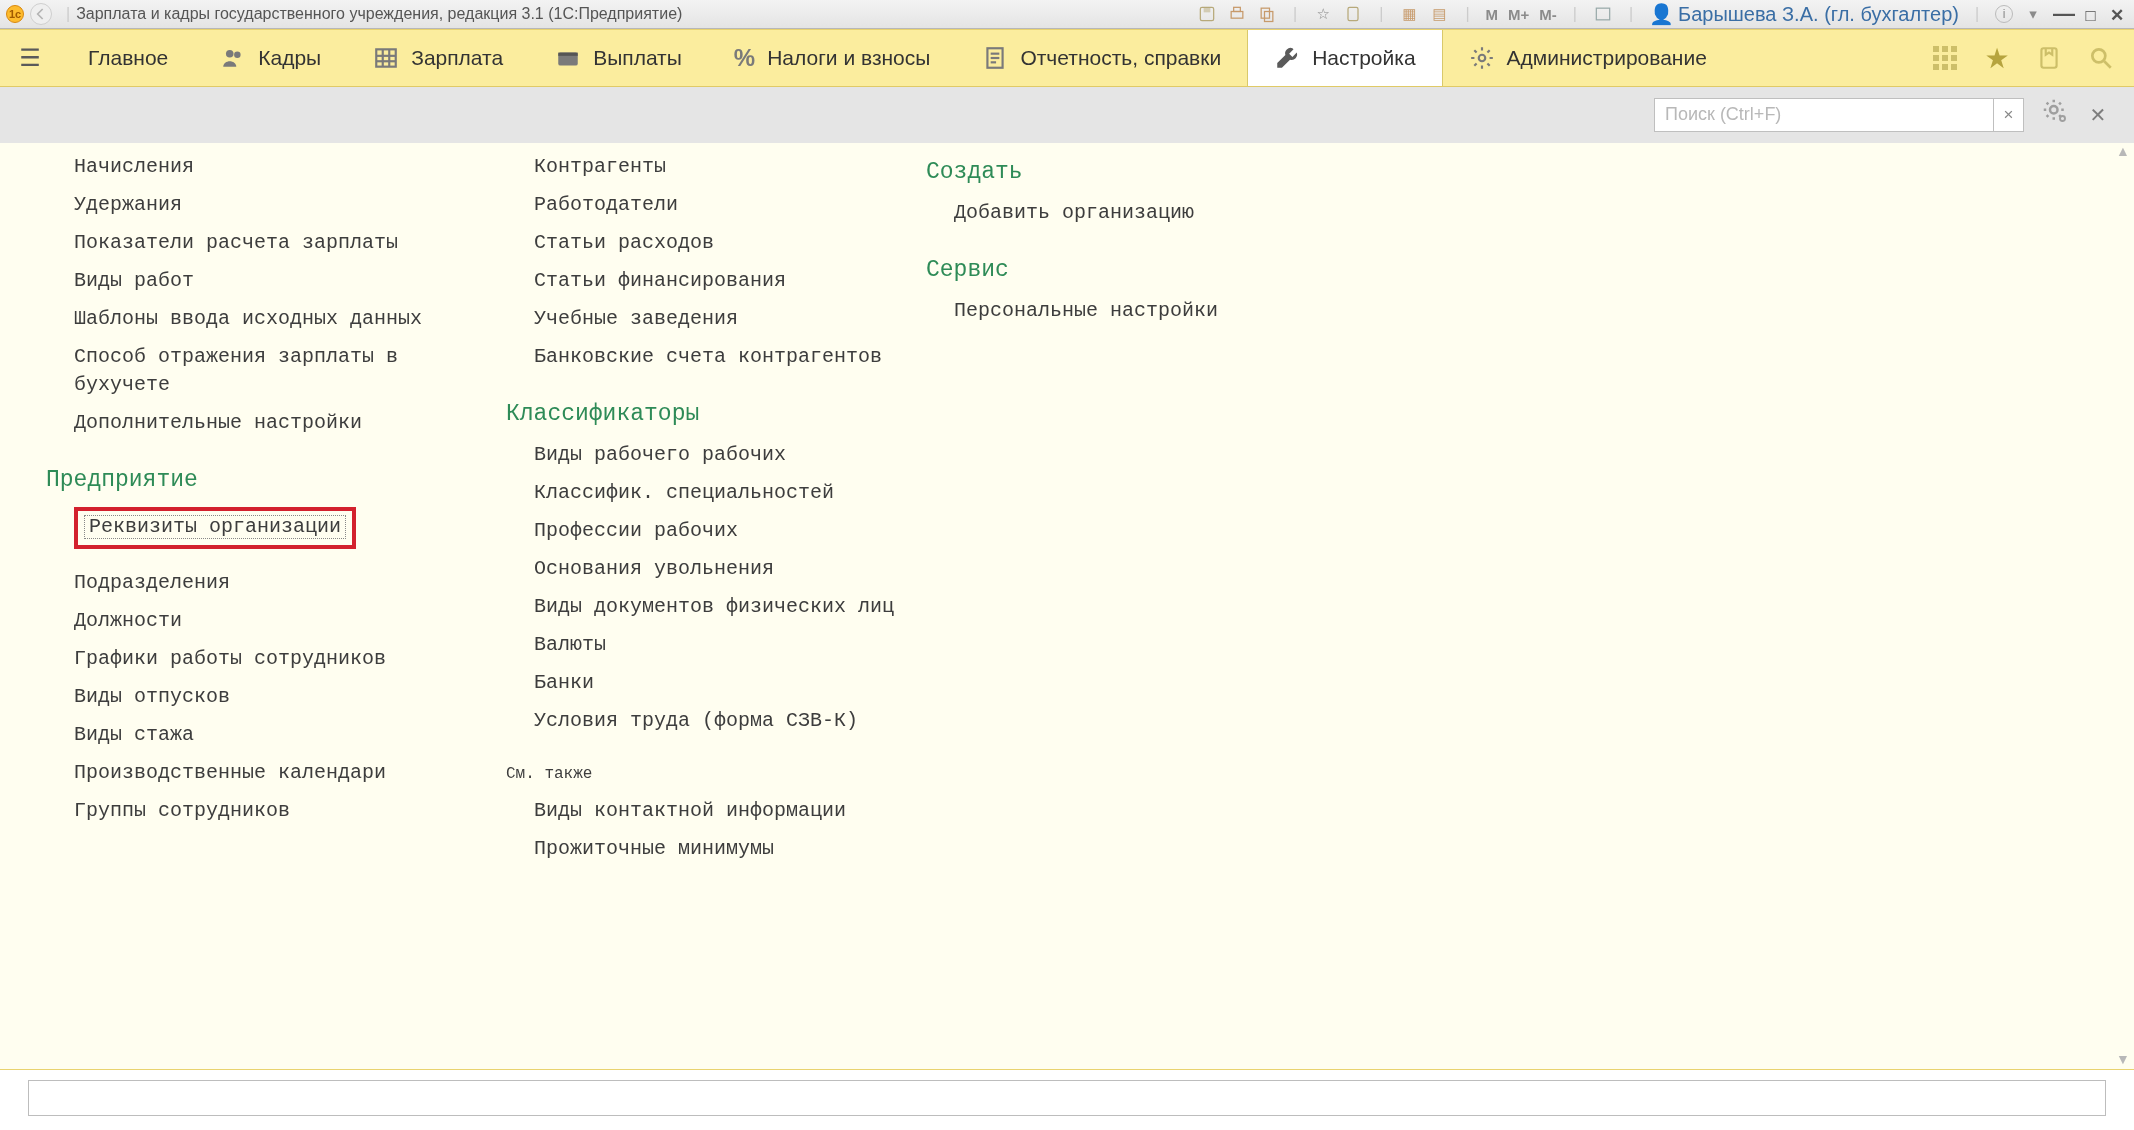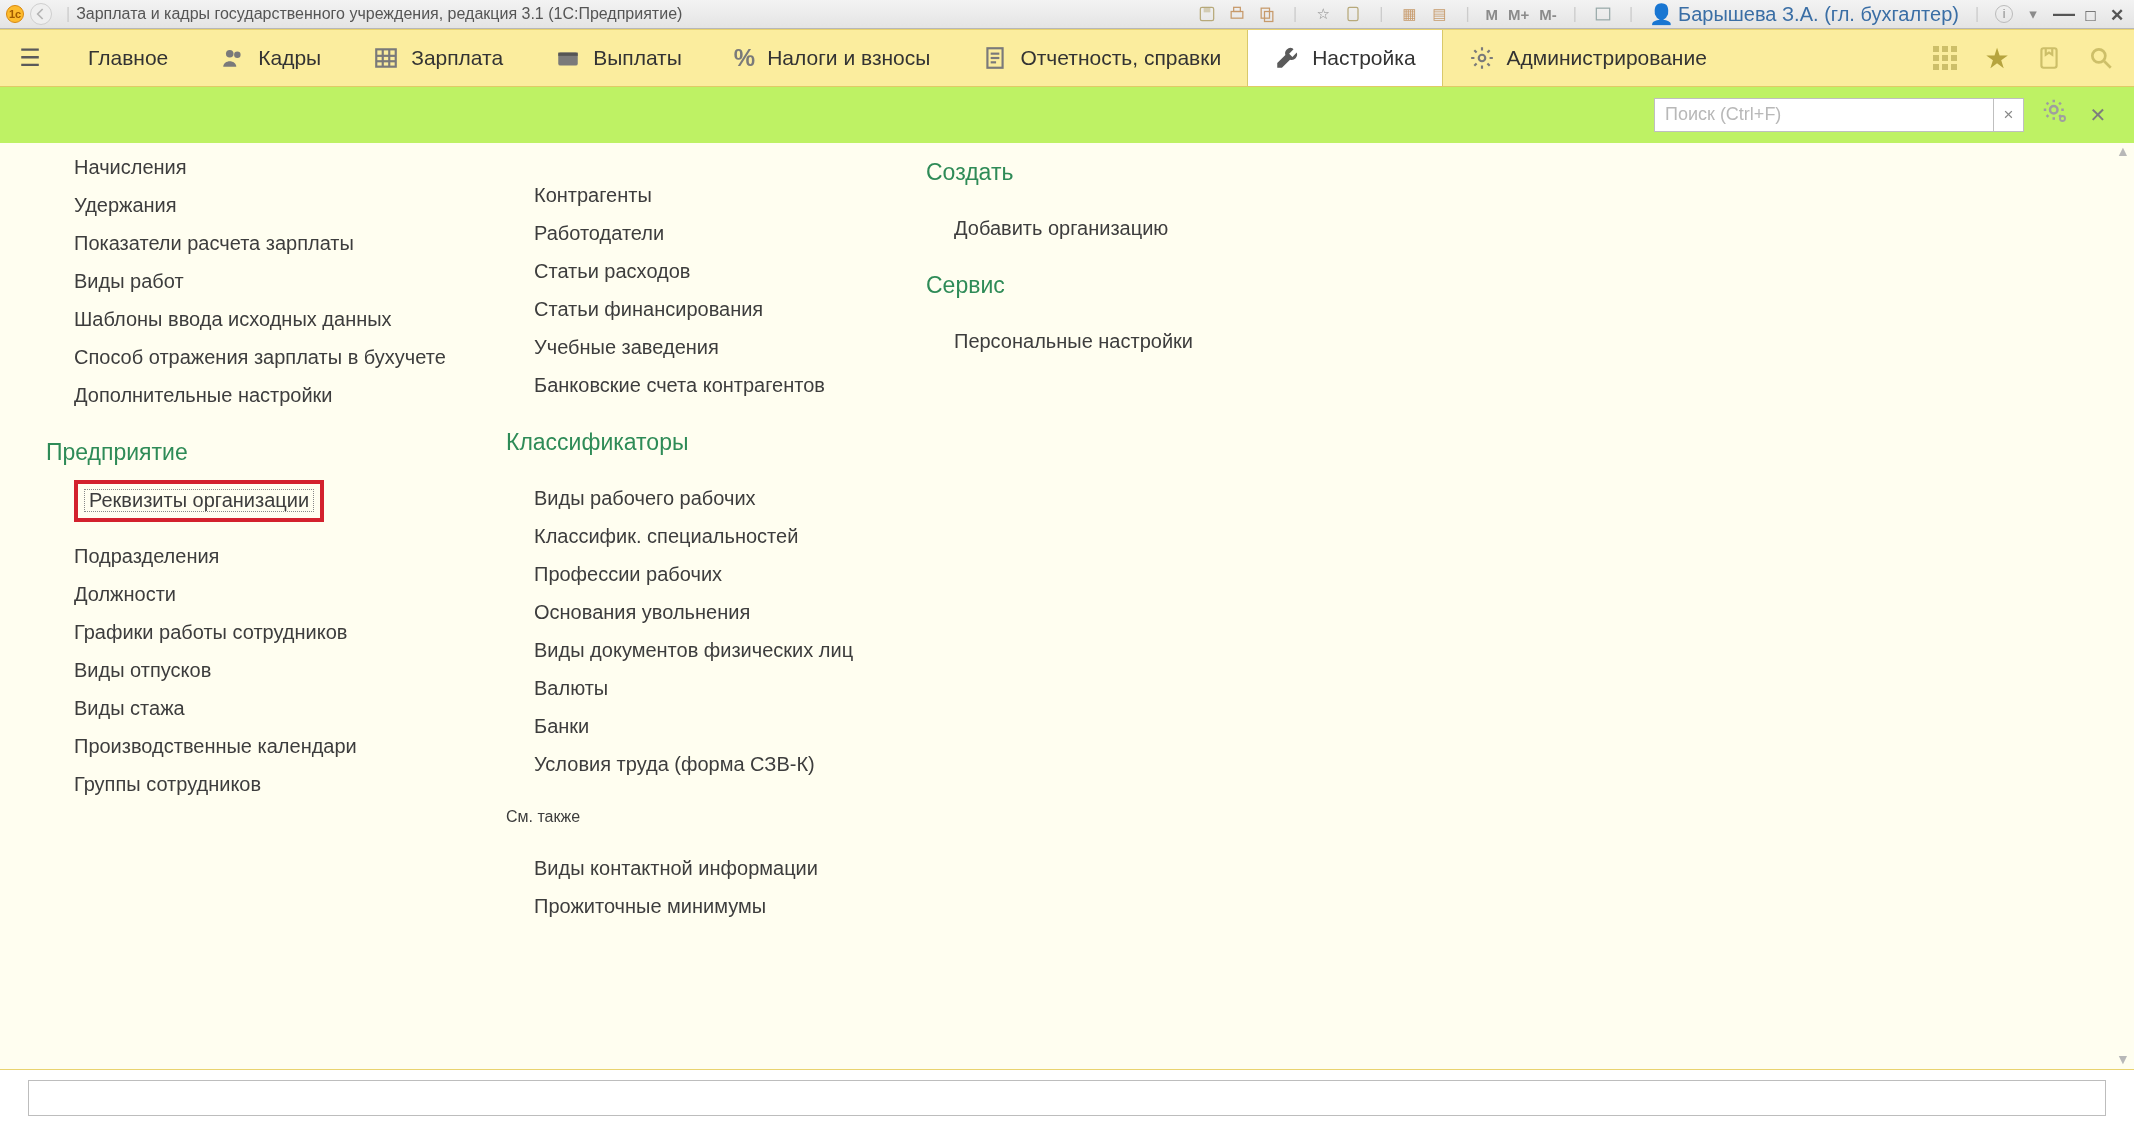--- a/index.html
+++ b/index.html
@@ -26,42 +26,42 @@
   .nav-item { display:flex; align-items:center; gap:12px; padding:12px 26px; color:#333; font-size:21px; border-right:0; position:relative; }
   .nav-item .nico { color:#7a7a7a; font-size:22px; display:flex;}
   .nav-item.active { background:#ffffff; border-left:1px solid #d9c96a; border-right:1px solid #d9c96a; }
   .mainnav .nav-spacer { flex:1; }
   .mainnav .right-icons { display:flex; align-items:center; gap:26px; padding-right:10px; color:#b6a43e;}
   .mainnav .right-icons .rico { width:26px; height:26px; display:flex; align-items:center; justify-content:center; font-size:24px; }
   .grid-ico { display:inline-grid; grid-template-columns:repeat(3,6px); grid-template-rows:repeat(3,6px); gap:3px;}
   .grid-ico span{ background:#cdbf69; width:6px; height:6px;}
 
   
-  .subbar { height: 56px; background:#bef264; display:flex; align-items:center; justify-content:flex-end; padding: 0 24px; gap:16px; border-bottom:1px solid transparent;}
+  .subbar { height: 56px; background:#e5e5e5; display:flex; align-items:center; justify-content:flex-end; padding: 0 24px; gap:16px; border-bottom:1px solid transparent;}
   .search-wrap { display:flex; align-items:center; }
   .search-input { width:340px; height:34px; border:1px solid #bfbfbf; background:#fff; padding:4px 10px; font-size:18px; color:#555;}
   .search-input::placeholder{color:#b8b8b8;}
   .search-clear { width:30px; height:34px; border:1px solid #bfbfbf; border-left:none; background:#fff; display:flex; align-items:center; justify-content:center; color:#888; font-size:17px;}
   .subbar .gear-small { color:#9f9f9f; font-size:26px;}
   .subbar .close-x { color:#7d7d7d; font-size:20px; width:24px; text-align:center;}
 
   
   .content { position:relative; background:#fffef0; height: calc(1130px - 29px - 58px - 56px - 60px); overflow:hidden; border-bottom:1px solid #e9d36f;}
-  .columns { display:flex; padding: 10px 0 0 46px; gap: 0; height:100%;}
+  .columns { display:flex; padding: 10px 0 0 46px; gap: 0; height:100%;font-family:Liberation Mono, monospace;}
   .col { }
   .col1 { width: 460px; }
   .col2 { width: 420px; }
   .col3 { width: 400px; }
   .section-h { color:#2e8b57; font-size:23px; font-weight:400; margin: 6px 0 14px 0; }
   .link-list { list-style:none; }
   .link-list li { margin: 0 0 10px 0;}
   .link-list a, .blk a { color:#3d3d3d; text-decoration:none; font-size:20px; line-height:28px; cursor:pointer;}
   .col1 .top-list { margin-bottom: 30px;}
   .col2 .group, .col3 .group { margin-bottom: 30px;}
-  .col2 .indent, .col3 .indent { padding-left: 28px; margin-top: 28px;}
+  .col2 .indent, .col3 .indent { padding-left: 28px;}
   .col1 .indent { padding-left: 28px;}
 
   .highlight-box { display:inline-block; border:4px solid #d3212d; padding:2px 6px 4px 6px; margin-bottom:10px; }
   .highlight-inner { border:1px dotted #888; padding:0px 4px;}
 
   
   .scroll-imit { position:absolute; right:2px; top:0; bottom:0; width:18px; display:flex; flex-direction:column; align-items:center; }
   .scroll-imit .arrow { color:#b8b8b8; font-size:14px; height:18px;}
   .scroll-imit .track { flex:1; width:10px; background:transparent;}
 

